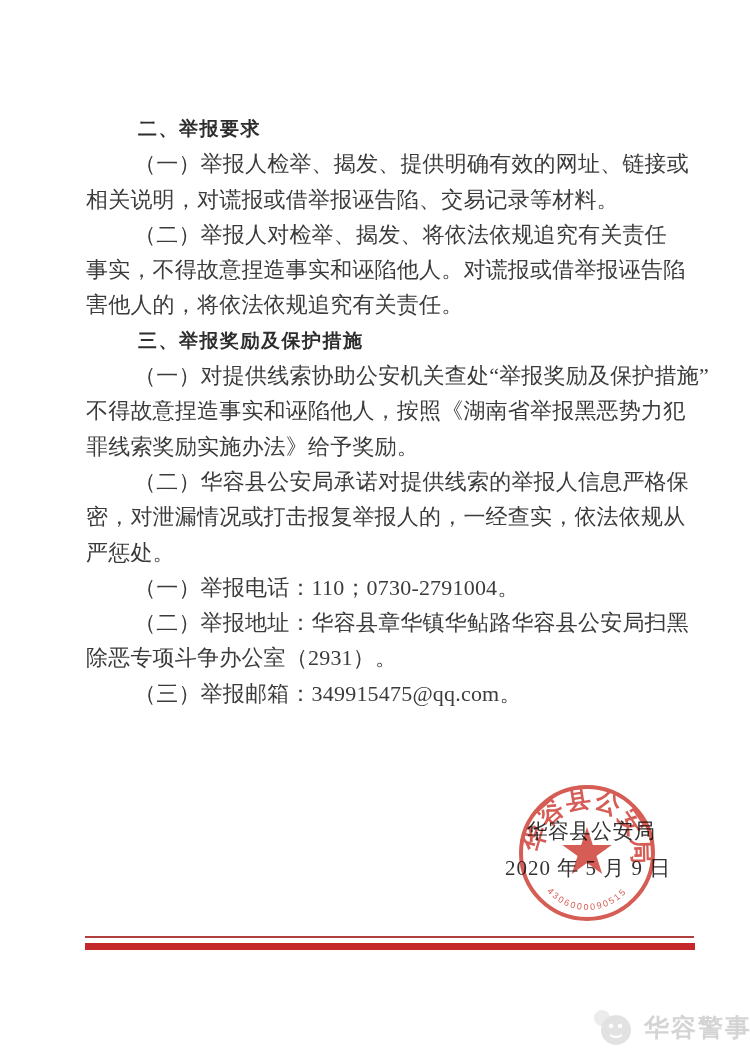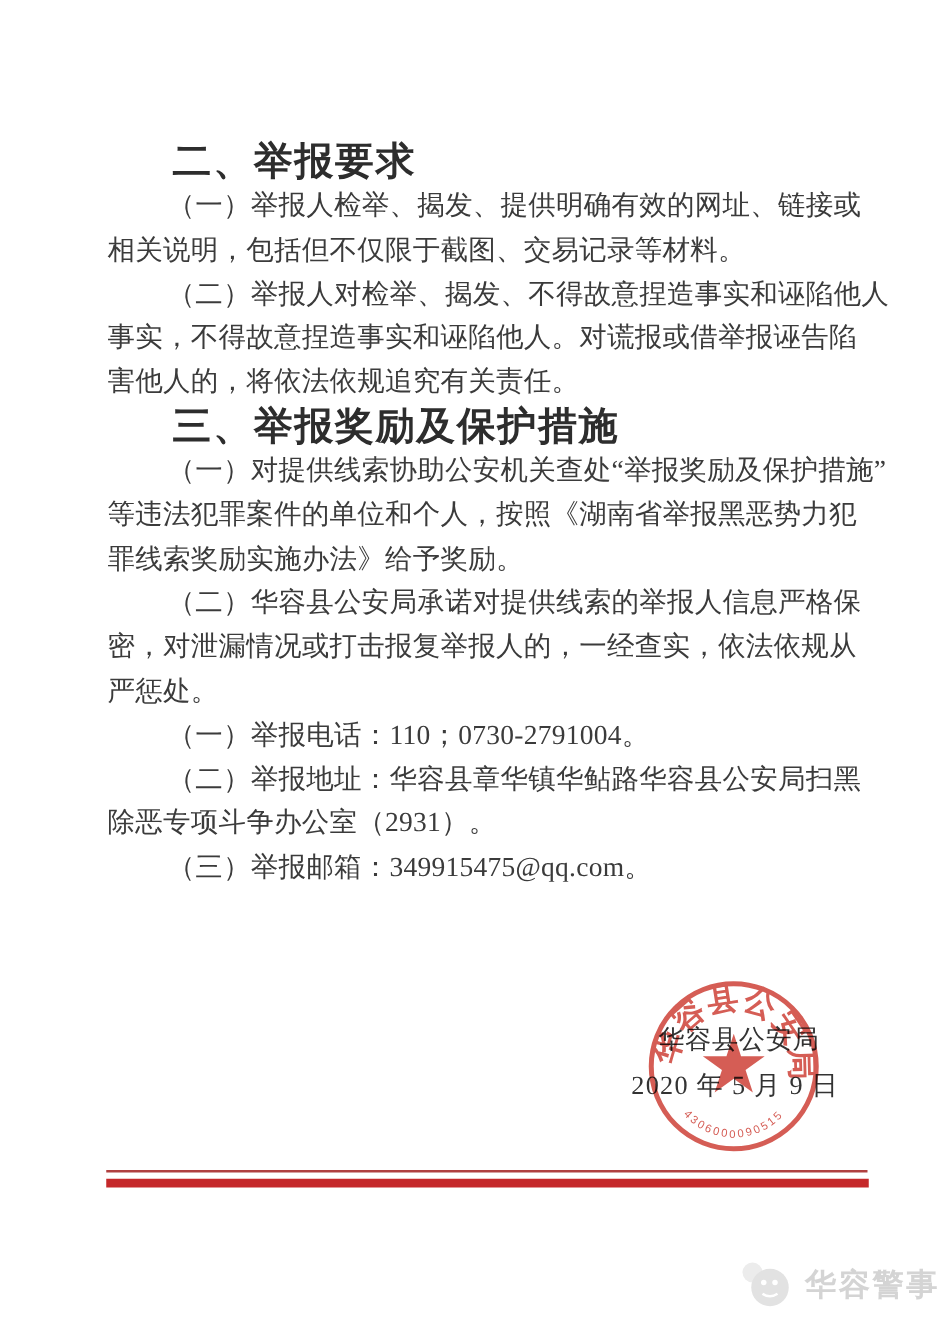--- a/index.html
+++ b/index.html
@@ -11,21 +11,21 @@
   }
   .doc { position:absolute; left:86px; top:111px; width:612px; }
   .ln {
     height:35.3px; line-height:35.3px; font-size:22px;
     white-space:nowrap; letter-spacing:0.2px; color:#3b3b3b;
   }
   .ln.first { padding-left:48px; }
   .ln.heading {
     padding-left:52px;
     font-family:"Liberation Sans","DejaVu Sans",sans-serif;
-    font-weight:700; letter-spacing:1.5px; color:#2d2d2d; font-size:31px;
+    font-weight:700; letter-spacing:1.5px; color:#2d2d2d; font-size:19px;
   }
   .sig-org {
     position:absolute; left:505px; top:817px; width:172px; text-align:center;
     font-size:21px; letter-spacing:0.5px; color:#333;
   }
   .sig-date {
     position:absolute; left:505px; top:854px; width:172px; 
     font-size:21px; letter-spacing:1px; color:#333;
   }
   .seal {
@@ -45,27 +45,27 @@
   }
 </style>
 </head>
 <body>
 
 <div class="page">
 
   <div class="doc">
     <div class="ln heading">二、举报要求</div>
     <div class="ln first">（一）举报人检举、揭发、提供明确有效的网址、链接或</div>
-    <div class="ln">相关说明，包括但不仅限于截图、交易记录等材料。</div>
-    <div class="ln first">（二）举报人对检举、揭发、不得故意捏造事实和诬陷他人</div>
+    <div class="ln">相关说明，对谎报或借举报诬告陷、交易记录等材料。</div>
+    <div class="ln first">（二）举报人对检举、揭发、将依法依规追究有关责任</div>
     <div class="ln">事实，不得故意捏造事实和诬陷他人。对谎报或借举报诬告陷</div>
     <div class="ln">害他人的，将依法依规追究有关责任。</div>
     <div class="ln heading">三、举报奖励及保护措施</div>
     <div class="ln first">（一）对提供线索协助公安机关查处“举报奖励及保护措施”</div>
-    <div class="ln">等违法犯罪案件的单位和个人，按照《湖南省举报黑恶势力犯</div>
+    <div class="ln">不得故意捏造事实和诬陷他人，按照《湖南省举报黑恶势力犯</div>
     <div class="ln">罪线索奖励实施办法》给予奖励。</div>
     <div class="ln first">（二）华容县公安局承诺对提供线索的举报人信息严格保</div>
     <div class="ln">密，对泄漏情况或打击报复举报人的，一经查实，依法依规从</div>
     <div class="ln">严惩处。</div>
     <div class="ln first">（一）举报电话：110；0730-2791004。</div>
     <div class="ln first">（二）举报地址：华容县章华镇华鲇路华容县公安局扫黑</div>
     <div class="ln">除恶专项斗争办公室（2931）。</div>
     <div class="ln first">（三）举报邮箱：349915475@qq.com。</div>
   </div>
 

